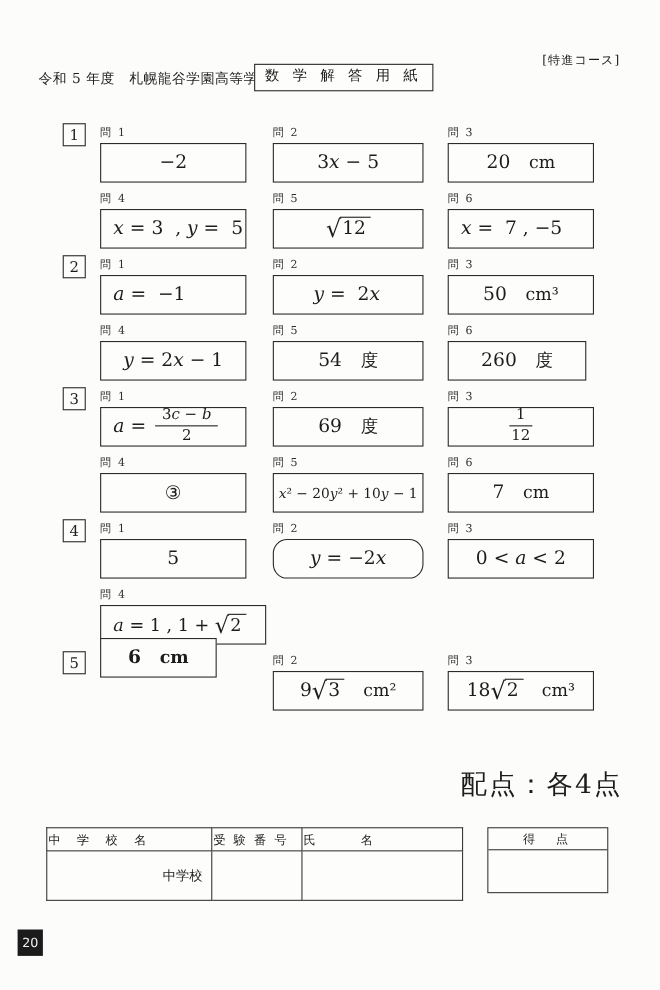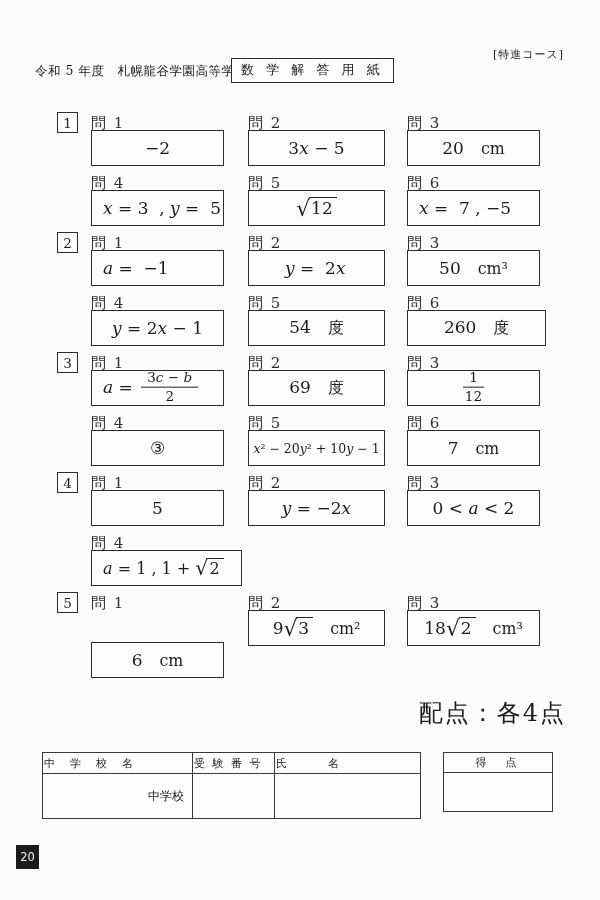--- a/index.html
+++ b/index.html
@@ -13,21 +13,21 @@
   .year-school { position:absolute; top:63px; left:35px; font-size:12.5px; letter-spacing:0.5px; }
   .sheet-title {
     position:absolute; top:58px; left:231px; border:1.6px solid #2b2b2b;
     padding:3px 9px 4px; font-size:13px; letter-spacing:4px; line-height:1.2; background:#fdfdfc;
   }
   
   .sec-num {
     position:absolute; width:19px; height:19px; border:1.4px solid #2b2b2b;
     display:flex; align-items:center; justify-content:center; font-size:13.5px; background:#fdfdfc;
   }
-  .p-label { position:absolute; font-size:15px; letter-spacing:1.5px; color:#2e2e2e; }
+  .p-label { position:absolute; font-size:10px; letter-spacing:1.5px; color:#2e2e2e; }
   .a-box {
     position:absolute; height:36px; border:1.6px solid #2b2b2b; box-sizing:border-box;
     background:#fdfdfc; display:flex; align-items:center; justify-content:center;
     font-size:17px; overflow:hidden;
   }
   .a-box.al { justify-content:flex-start; padding-left:11px; }
   .ans { white-space:pre; }
   .mi { font-style:italic; }
   .mu { margin-left:17px; font-size:0.93em; }
   .msqrt { display:inline; white-space:nowrap; }
@@ -112,21 +112,21 @@
       </div>
       <div class="p-label" style="left: 91px; top: 294px;">問 4</div>
       <div class="a-box" style="left: 91px; top: 310px; width: 133px;">
         <span class="ans"><span class="mi">y</span><span class="mr"> = 2</span><span class="mi">x</span><span class="mr"> − 1</span></span>
       </div>
       <div class="p-label" style="left: 248px; top: 294px;">問 5</div>
       <div class="a-box" style="left: 248px; top: 310px; width: 137px;">
         <span class="ans"><span class="mr">54</span><span class="mu">度</span></span>
       </div>
       <div class="p-label" style="left: 407px; top: 294px;">問 6</div>
-      <div class="a-box" style="left: 407px; top: 310px; width: 139px;">
+      <div class="a-box" style="left: 407px; top: 310px; width: 126px;">
         <span class="ans"><span class="mr">260</span><span class="mu">度</span></span>
       </div>
       <div class="sec-num" style="left: 57px; top: 352px;">3</div>
       <div class="p-label" style="left: 91px; top: 354px;">問 1</div>
       <div class="a-box al" style="left: 91px; top: 370px; width: 133px;">
         <span class="ans"><span class="mi">a</span><span class="mr"> = </span><span class="mfrac"><span class="fnum"><span class="mr">3</span><span class="mi">c</span><span class="mr"> − </span><span class="mi">b</span></span><span class="fden"><span class="mr">2</span></span></span></span>
       </div>
       <div class="p-label" style="left: 248px; top: 354px;">問 2</div>
       <div class="a-box" style="left: 248px; top: 370px; width: 137px;">
         <span class="ans"><span class="mr">69</span><span class="mu">度</span></span>
@@ -146,34 +146,34 @@
       <div class="p-label" style="left: 407px; top: 414px;">問 6</div>
       <div class="a-box" style="left: 407px; top: 430px; width: 133px;">
         <span class="ans"><span class="mr">7</span><span class="mu">cm</span></span>
       </div>
       <div class="sec-num" style="left: 57px; top: 472px;">4</div>
       <div class="p-label" style="left: 91px; top: 474px;">問 1</div>
       <div class="a-box" style="left: 91px; top: 490px; width: 133px;">
         <span class="ans"><span class="mr">5</span></span>
       </div>
       <div class="p-label" style="left: 248px; top: 474px;">問 2</div>
-      <div class="a-box" style="left: 248px; top: 490px; width: 137px;">
+      <div class="a-box" style="left: 248px; top: 490px; width: 137px; border-radius: 13px;">
         <span class="ans"><span class="mi">y</span><span class="mr"> = −2</span><span class="mi">x</span></span>
       </div>
       <div class="p-label" style="left: 407px; top: 474px;">問 3</div>
       <div class="a-box" style="left: 407px; top: 490px; width: 133px;">
         <span class="ans"><span class="mr">0 &lt; </span><span class="mi">a</span><span class="mr"> &lt; 2</span></span>
       </div>
       <div class="p-label" style="left: 91px; top: 534px;">問 4</div>
       <div class="a-box al" style="left: 91px; top: 550px; width: 151px; font-size: 16px;">
         <span class="ans"><span class="mi">a</span><span class="mr"> = 1 , 1 + </span><span class="msqrt"><span class="rad">√</span><span class="sqc"><span class="mr">2</span></span></span></span>
       </div>
       <div class="sec-num" style="left: 57px; top: 592px;">5</div>
       <div class="p-label" style="left: 91px; top: 594px;">問 1</div>
-      <div class="a-box" style="left: 91px; top: 642px; width: 133px;">
+      <div class="a-box" style="left: 91px; top: 580px; width: 106px; font-weight: bold;">
         <span class="ans"><span class="mr">6</span><span class="mu">cm</span></span>
       </div>
       <div class="p-label" style="left: 248px; top: 594px;">問 2</div>
       <div class="a-box" style="left: 248px; top: 610px; width: 137px;">
         <span class="ans"><span class="mr">9</span><span class="msqrt"><span class="rad">√</span><span class="sqc"><span class="mr">3</span></span></span><span class="mu">cm²</span></span>
       </div>
       <div class="p-label" style="left: 407px; top: 594px;">問 3</div>
       <div class="a-box" style="left: 407px; top: 610px; width: 133px;">
         <span class="ans"><span class="mr">18</span><span class="msqrt"><span class="rad">√</span><span class="sqc"><span class="mr">2</span></span></span><span class="mu">cm³</span></span>
       </div>

